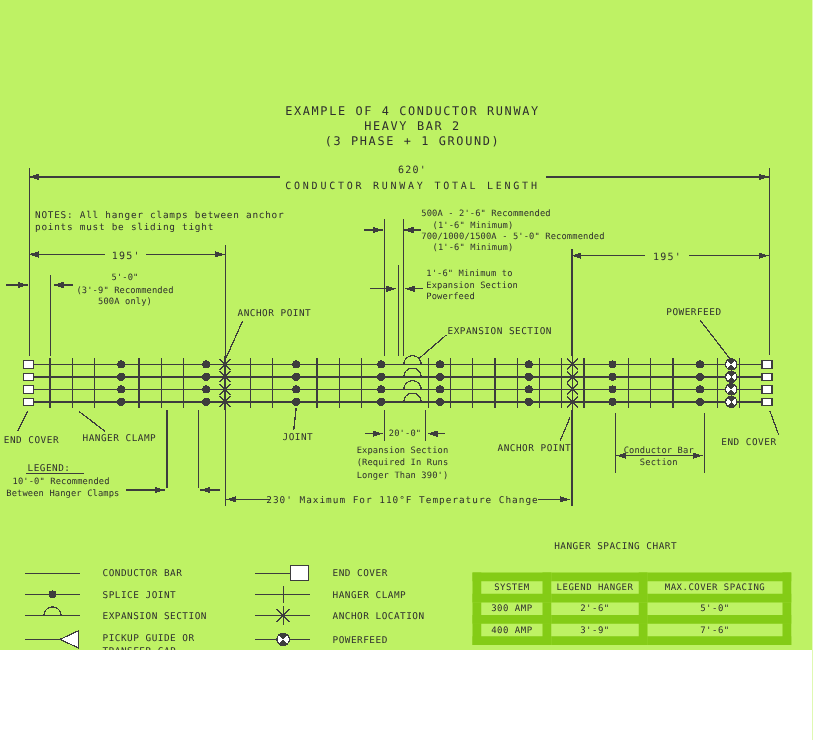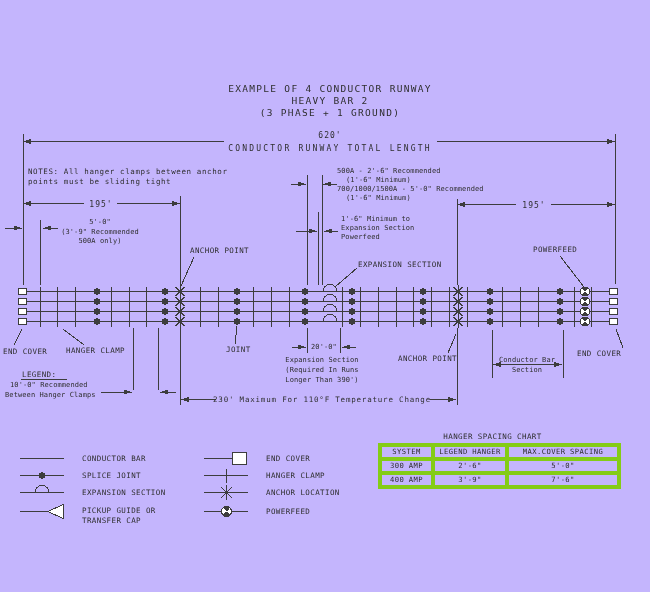--- a/index.html
+++ b/index.html
@@ -1,30 +1,30 @@
 <!DOCTYPE html>
 <html><head>
 <meta charset="utf-8">
 <style>
   html,body{margin:0;padding:0;background:#fff;}
-  #canvas{position:relative;width:650px;height:592px;background:#c4b5fd;overflow:hidden;
+  #canvas{position:relative;width:650px;height:520px;background:#bef264;overflow:hidden;
           font-family:"DejaVu Sans Mono", monospace;}
   svg{position:absolute;left:0;top:0;}
   svg text{fill:#2e2e2e;}
   .t-title{font-size:9.5px;letter-spacing:1.3px;}
   .t-dim{font-size:8px;letter-spacing:1px;}
   .t-dimwide{font-size:8px;letter-spacing:2.2px;}
   .t-note{font-size:7.5px;letter-spacing:0.6px;}
   .t-sm{font-size:7px;letter-spacing:0.1px;}
   .t-lbl{font-size:7.5px;letter-spacing:0.4px;}
   .t-max{font-size:7.5px;letter-spacing:0.8px;}
   #chart-box{position:absolute;left:378px;top:432px;width:229px;color:#2e2e2e;}
-  #chart-title{text-align:center;font-size:7.5px;letter-spacing:0.4px;margin-bottom:2px;}
+  #chart-title{text-align:center;font-size:7.5px;letter-spacing:0.4px;margin-bottom:17px;}
   #chart-box table{border-collapse:collapse;width:229px;table-layout:fixed;}
-  #chart-box th,#chart-box td{border:4px solid #84cc16;font-size:7.2px;font-weight:normal;
+  #chart-box th,#chart-box td{border:7px solid #84cc16;font-size:7.2px;font-weight:normal;
        letter-spacing:0.4px;text-align:center;padding:0;height:10px;line-height:10px;overflow:hidden;}
   .c1{width:49px;} .c2{width:70px;} .c3{width:108px;}
 </style>
 </head>
 <body>
 
 <div id="canvas">
   <svg id="drawing" width="650" height="592" viewBox="0 0 650 592">
 
     <g id="gen" shape-rendering="crispEdges">

